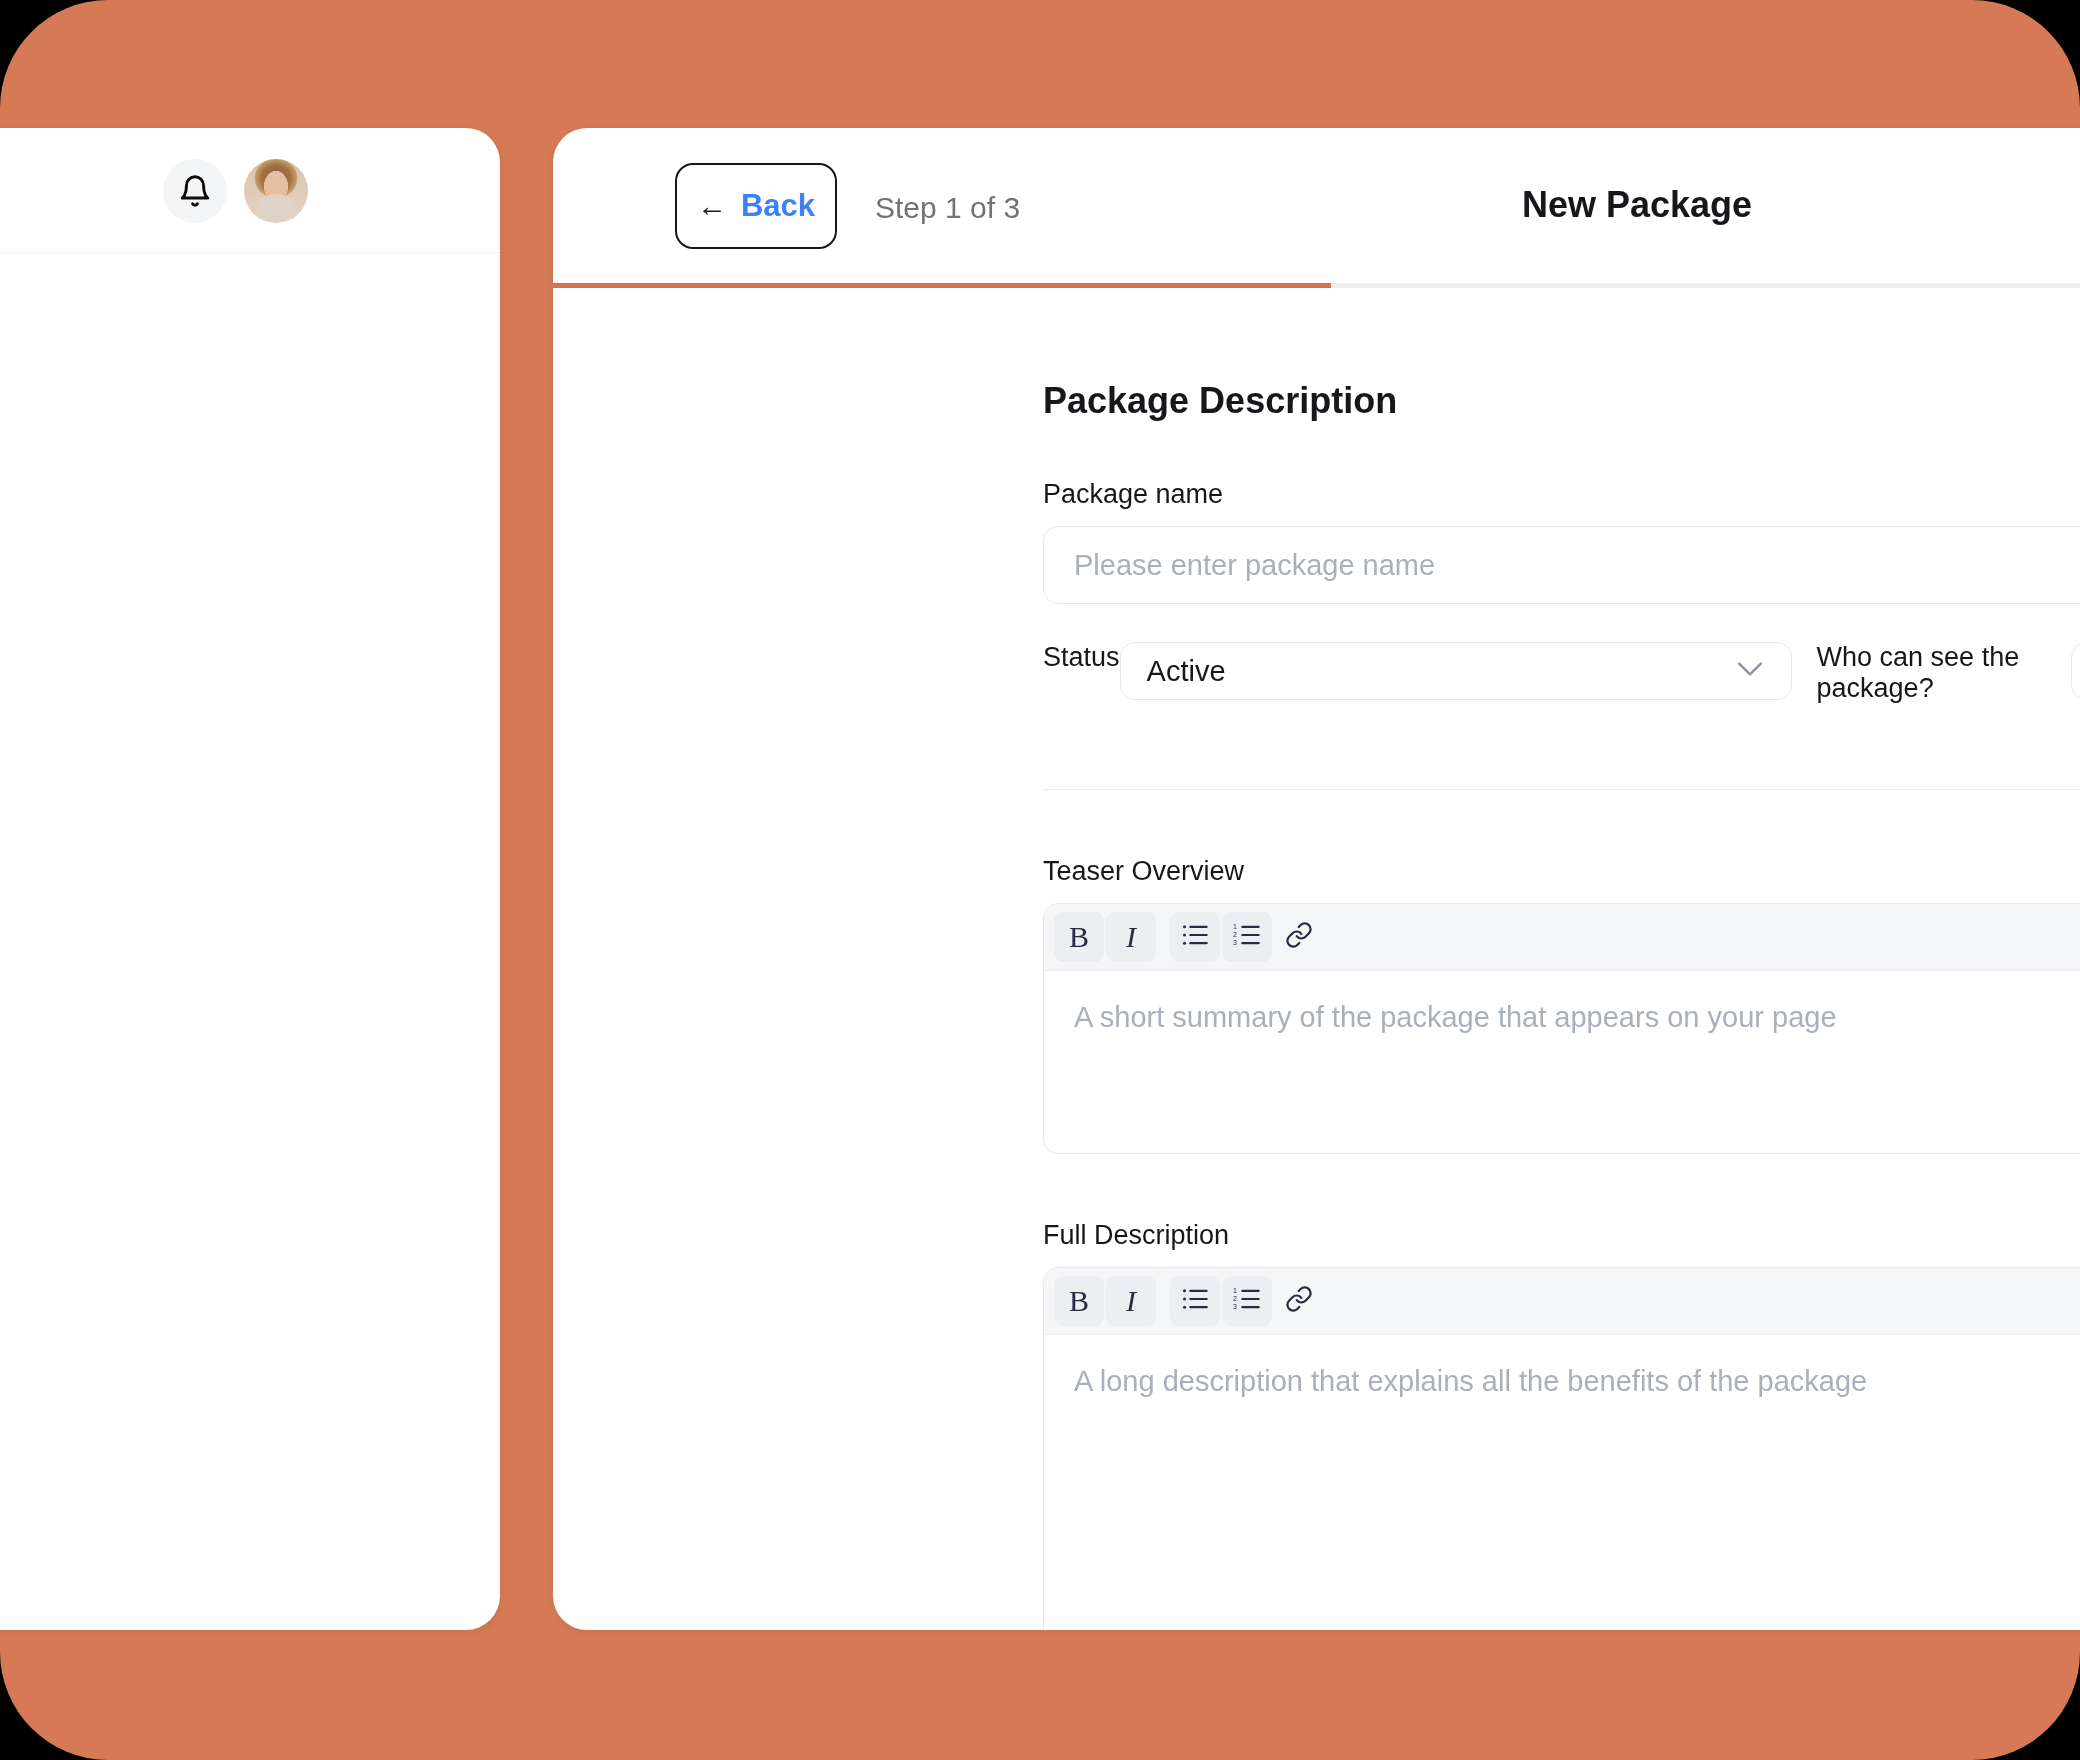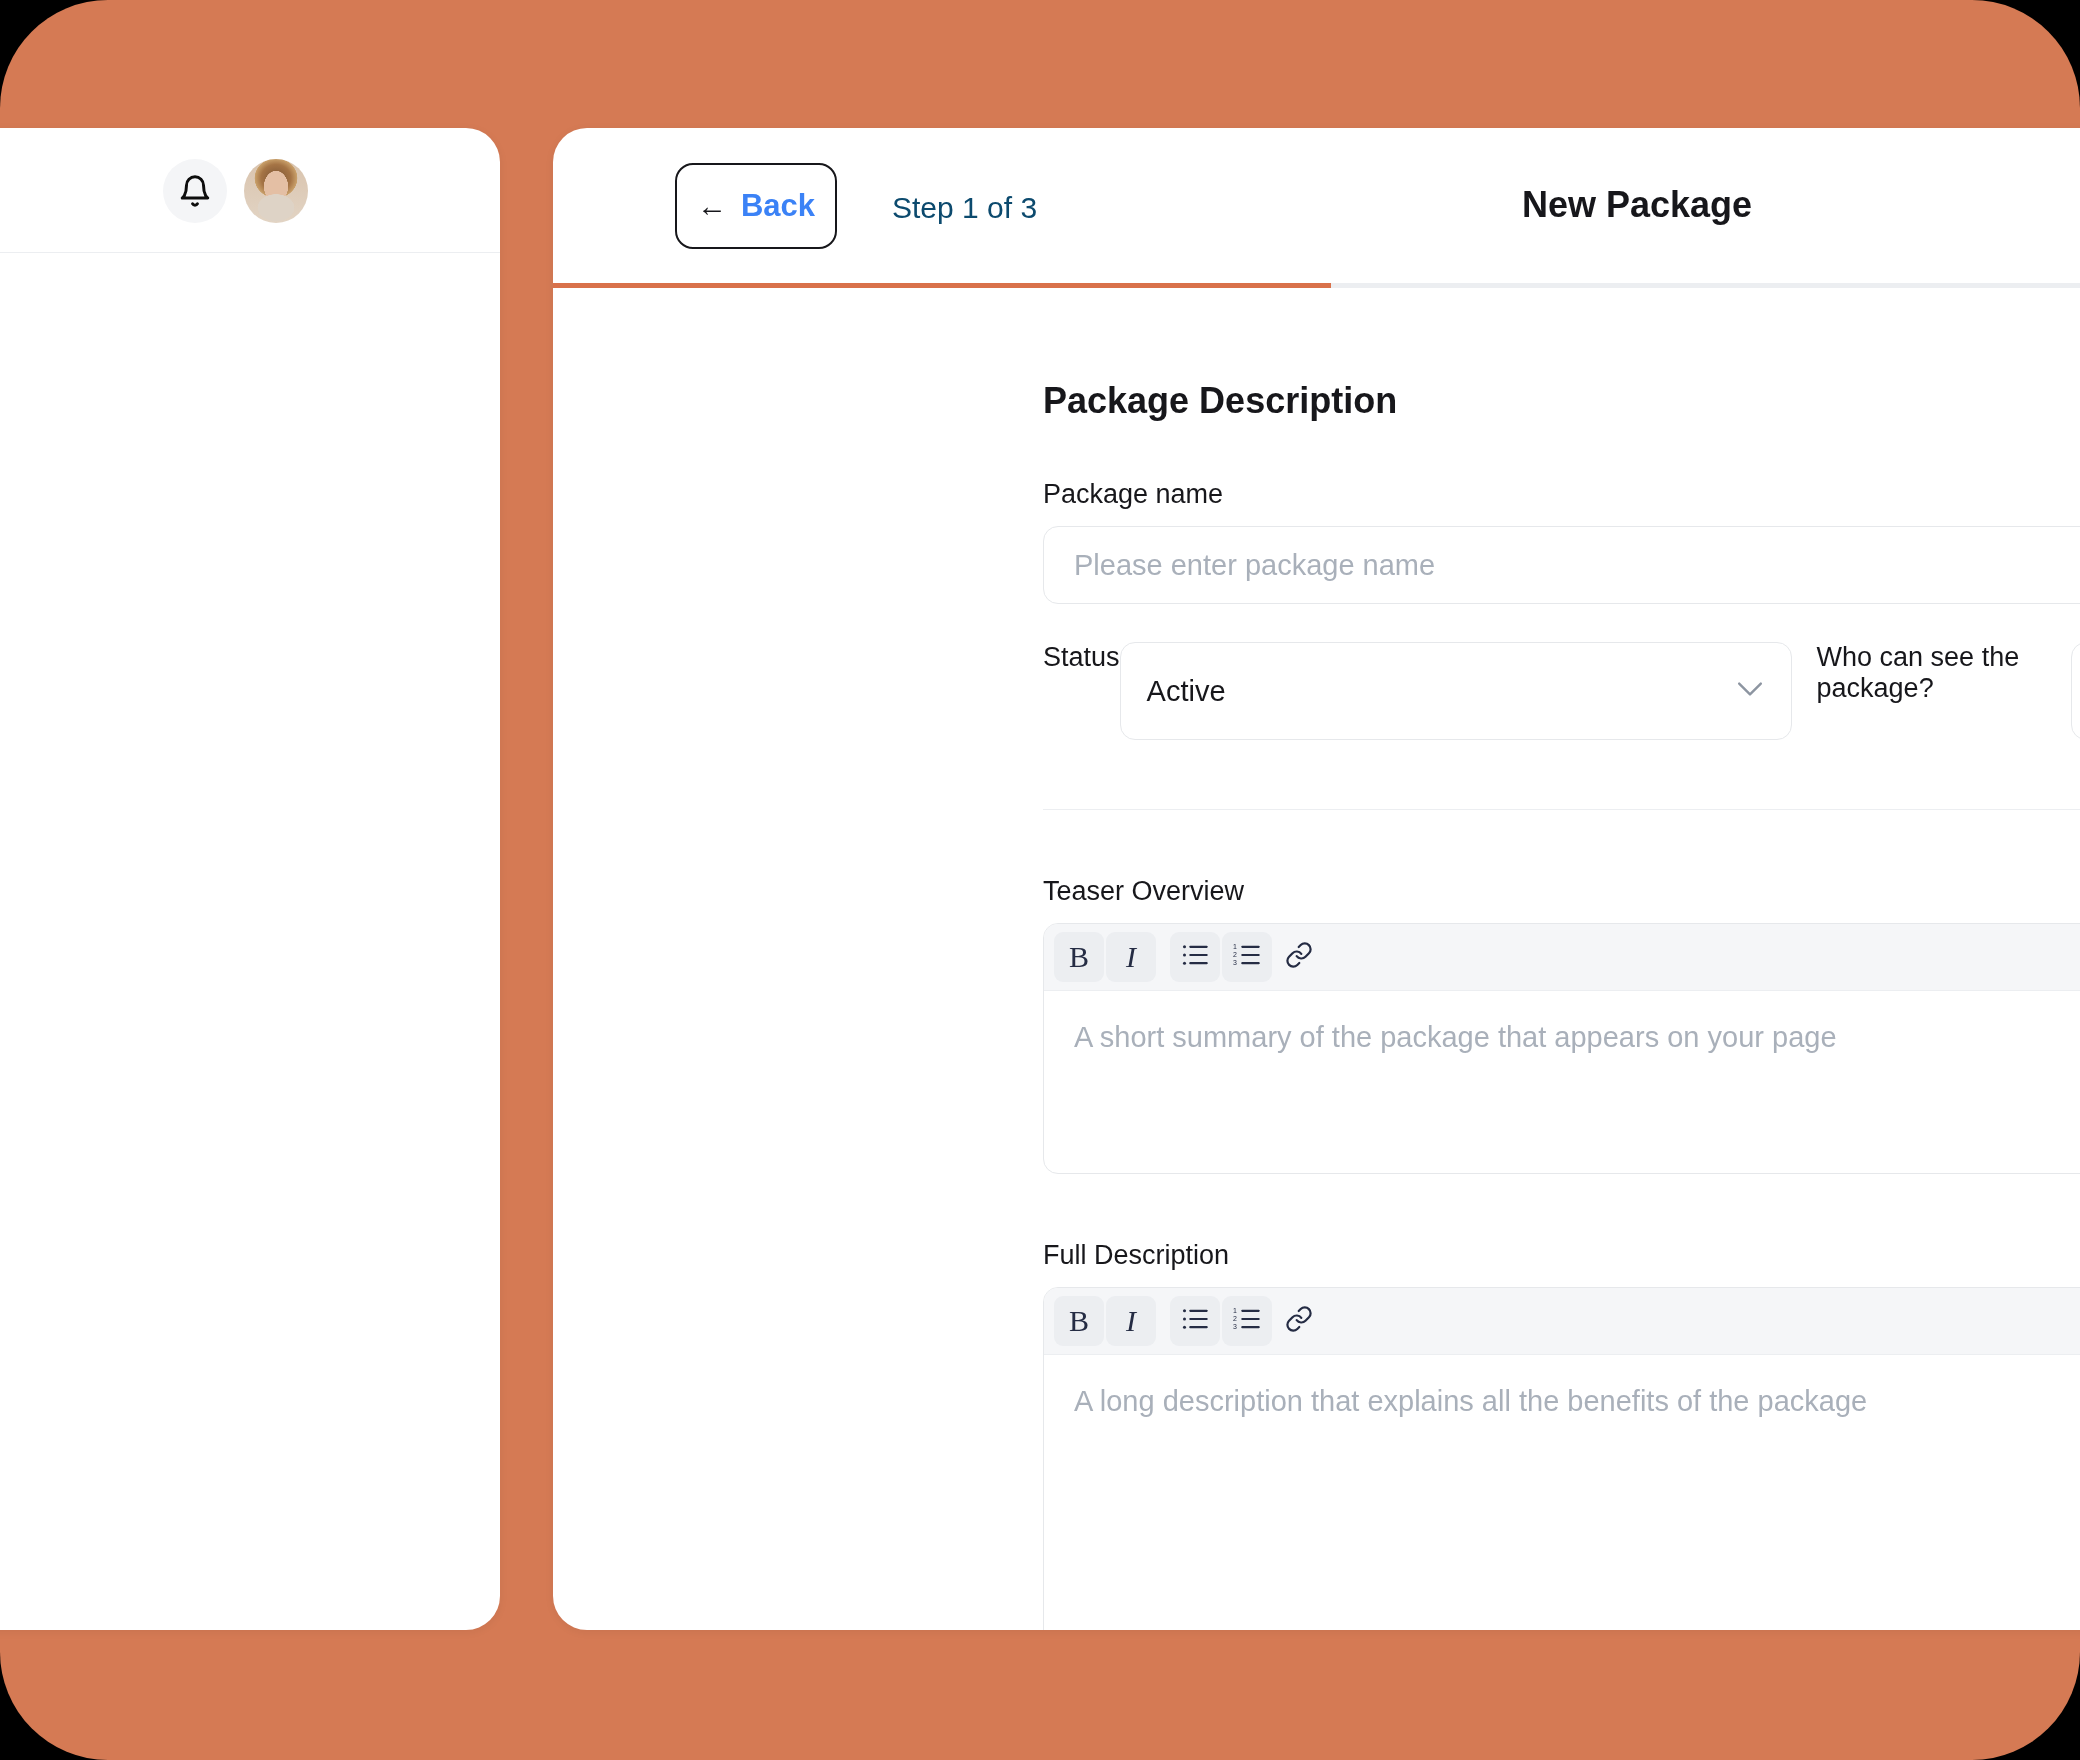--- a/index.html
+++ b/index.html
@@ -108,24 +108,24 @@
     color: #17171b;
     line-height: 1;
   }
   #back-button .lbl {
     font-size: 31px;
     font-weight: 700;
     color: #3b82f6;
   }
   #step-indicator {
     position: absolute;
-    left: 339px;
+    left: 322px;
     top: 63px;
     font-size: 30px;
-    color: #0c4a6e;
+    color: #737373;
   }
   #page-title {
     position: absolute;
     left: 0;
     right: 0;
     top: 56px;
     text-align: center;
     font-size: 36px;
     font-weight: 700;
     color: #17171b;
@@ -187,21 +187,21 @@
   .text-input::placeholder { color: #a9b0ba; }
 
   #select-row {
     display: flex;
     gap: 25px;
     margin-top: 38px;
   }
   .select-group { display: flex; flex-direction: row; }
   .select-box {
     width: 672px;
-    height: 98px;
+    height: 58px;
     border: 1px solid #e6e8eb;
     border-radius: 15px;
     background: #ffffff;
     display: flex;
     align-items: center;
     padding: 0 26px;
     box-sizing: border-box;
     cursor: pointer;
     position: relative;
   }

